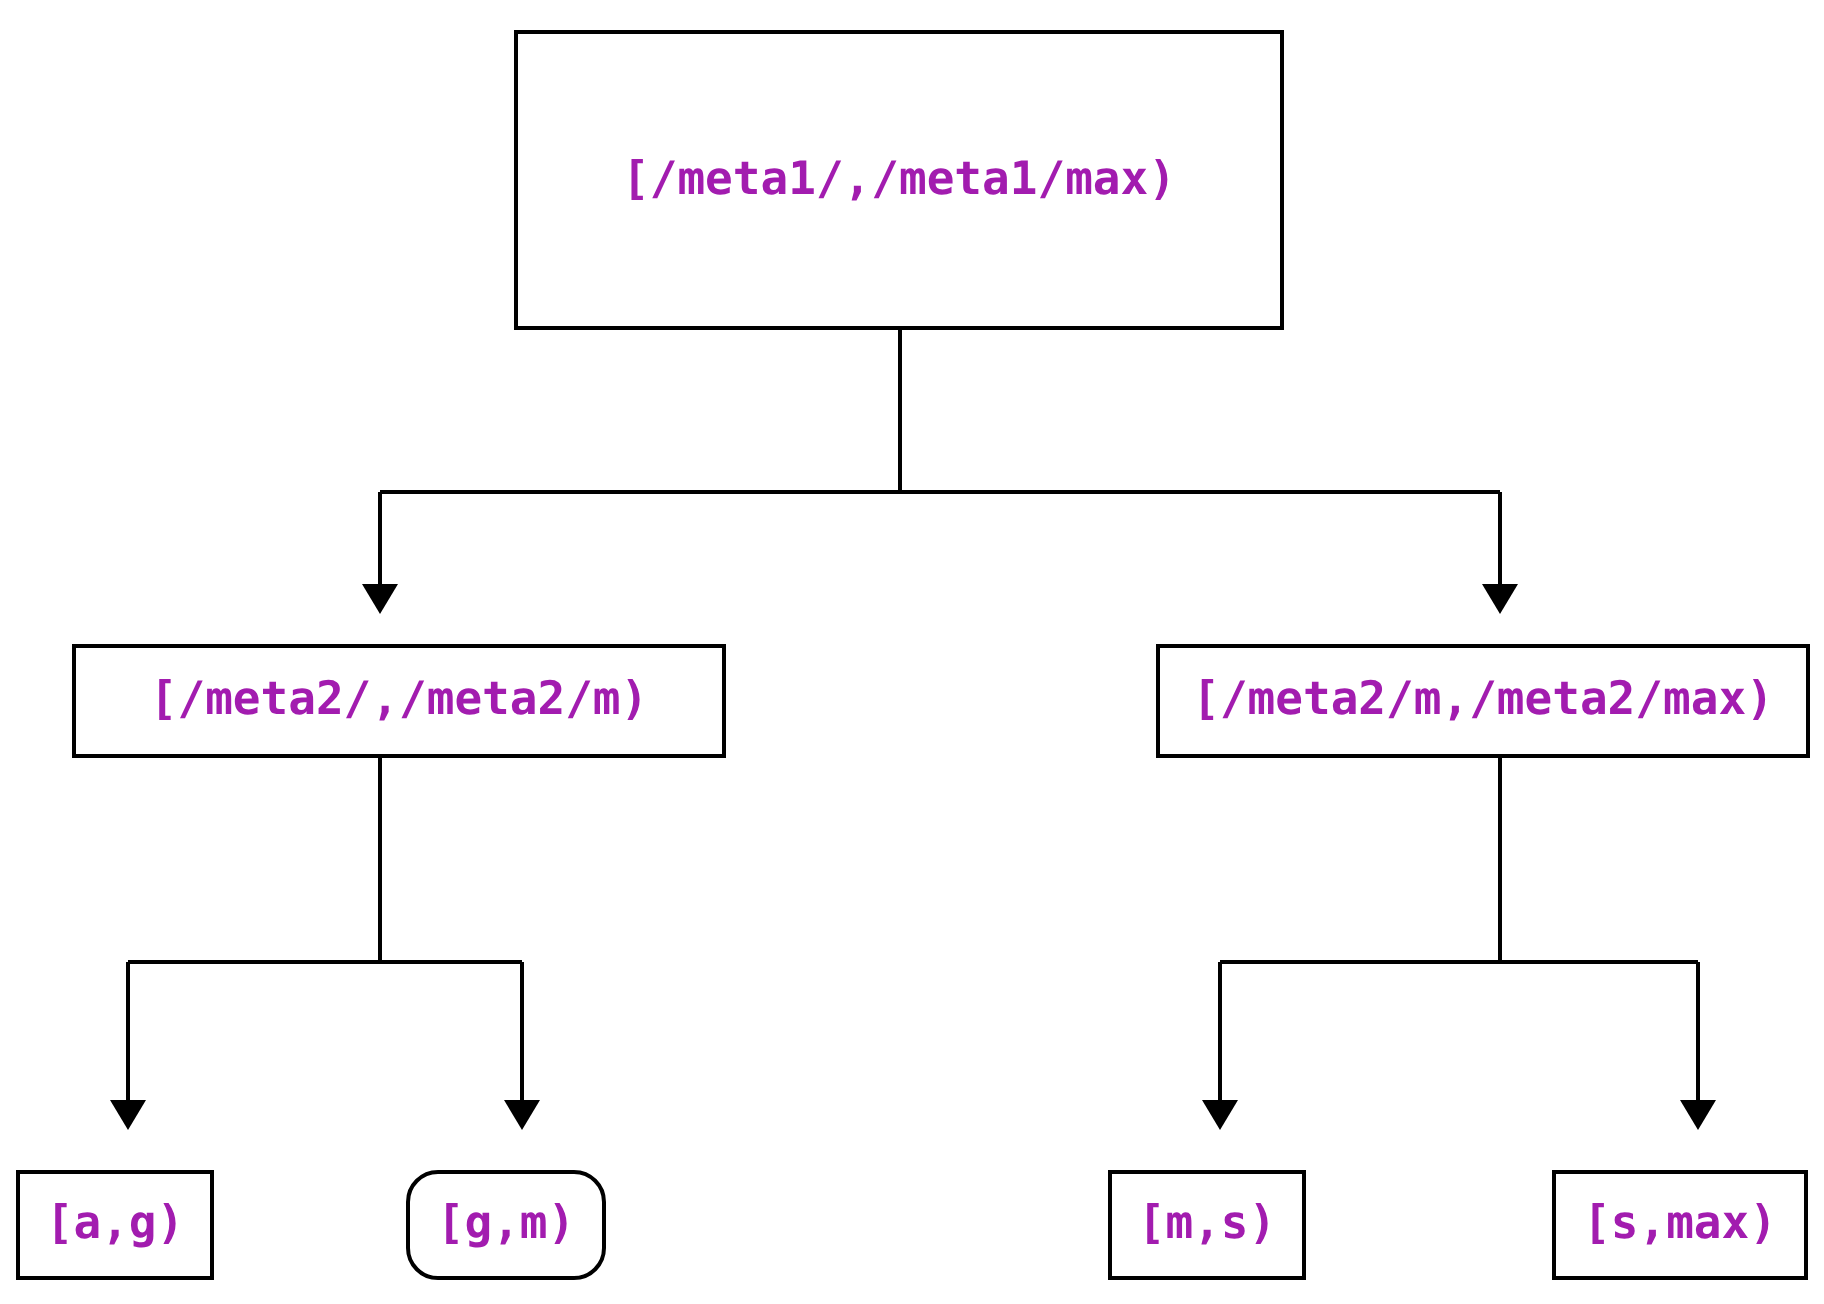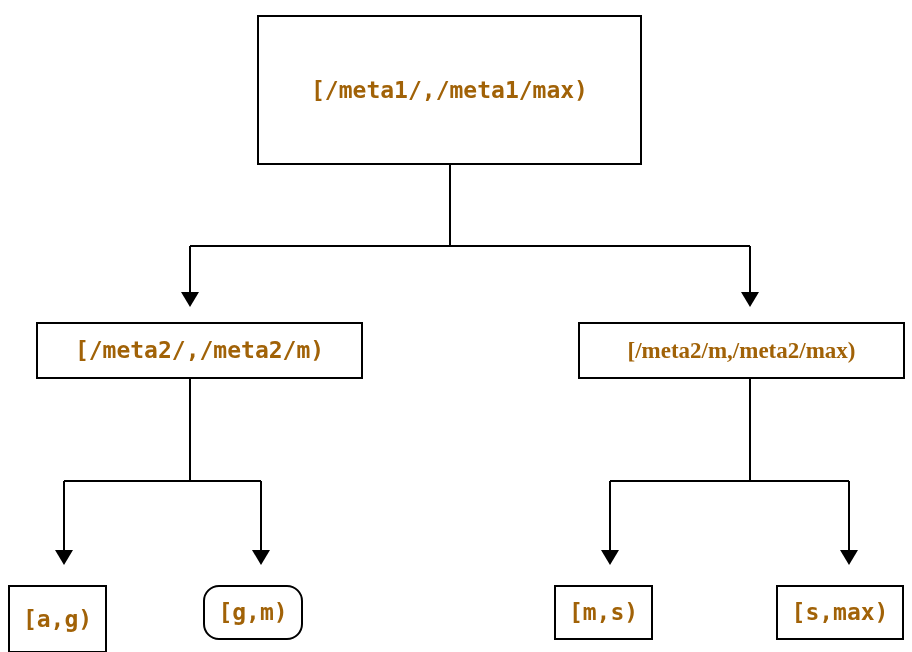--- a/index.html
+++ b/index.html
@@ -28,27 +28,27 @@
     background: #ffffff;
     display: flex;
     align-items: center;
     justify-content: center;
     z-index: 1;
   }
   .node span {
     font-weight: bold;
     font-size: 23px;
     line-height: 1;
-    color: #a16207;
+    color: #a21caf;
     white-space: nowrap;
   }
   .node-root     { left: 257px; top: 15px;  width: 385px; height: 150px; }
   .node-l2-left  { left: 36px;  top: 322px; width: 327px; height: 57px; }
-  .node-l2-right { left: 578px; top: 322px; width: 327px; height: 57px; font-family: Liberation Serif, serif; }
-  .node-leaf-ag  { left: 8px;   top: 585px; width: 99px;  height: 68px; }
+  .node-l2-right { left: 578px; top: 322px; width: 327px; height: 57px; }
+  .node-leaf-ag  { left: 8px;   top: 585px; width: 99px;  height: 55px; }
   .node-leaf-gm  { left: 203px; top: 585px; width: 100px; height: 55px; border-radius: 16px; }
   .node-leaf-ms  { left: 554px; top: 585px; width: 99px;  height: 55px; }
   .node-leaf-smax{ left: 776px; top: 585px; width: 128px; height: 55px; }
 </style>
 </head>
 <body>
 
 <div class="canvas">
 
   <svg class="connectors" width="912" height="652" viewBox="0 0 912 652" xmlns="http://www.w3.org/2000/svg">

